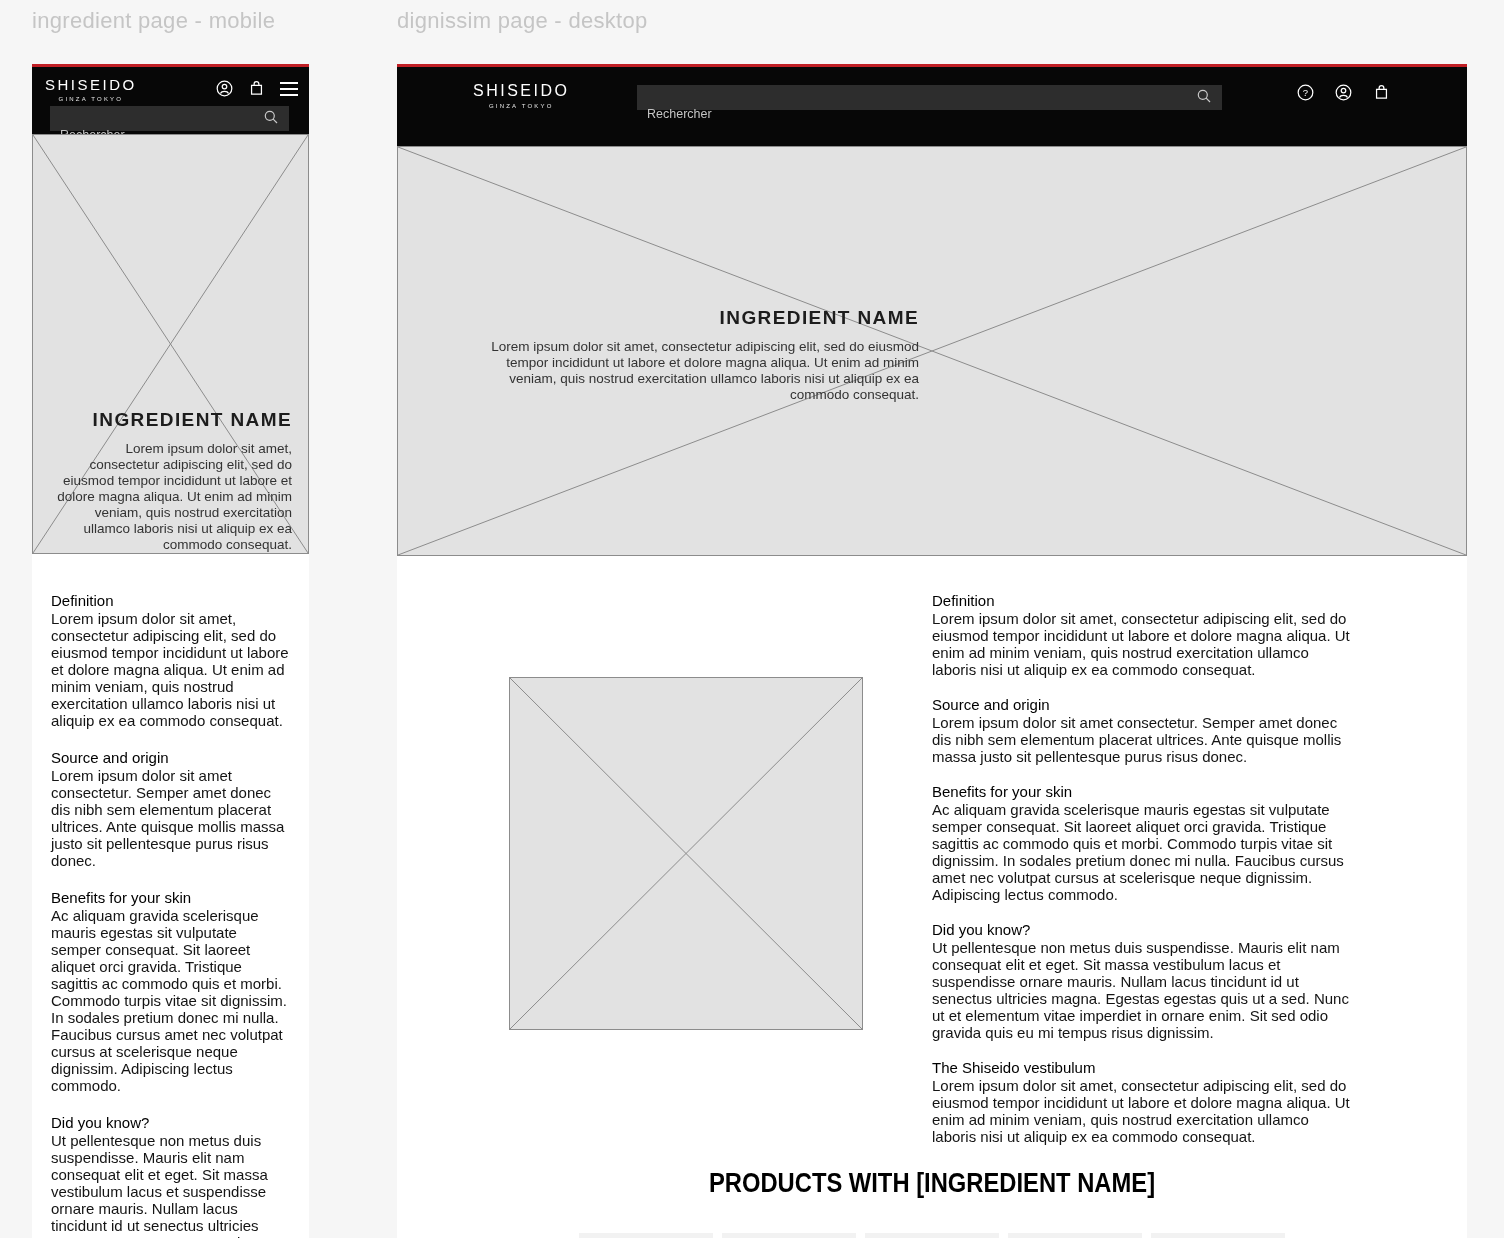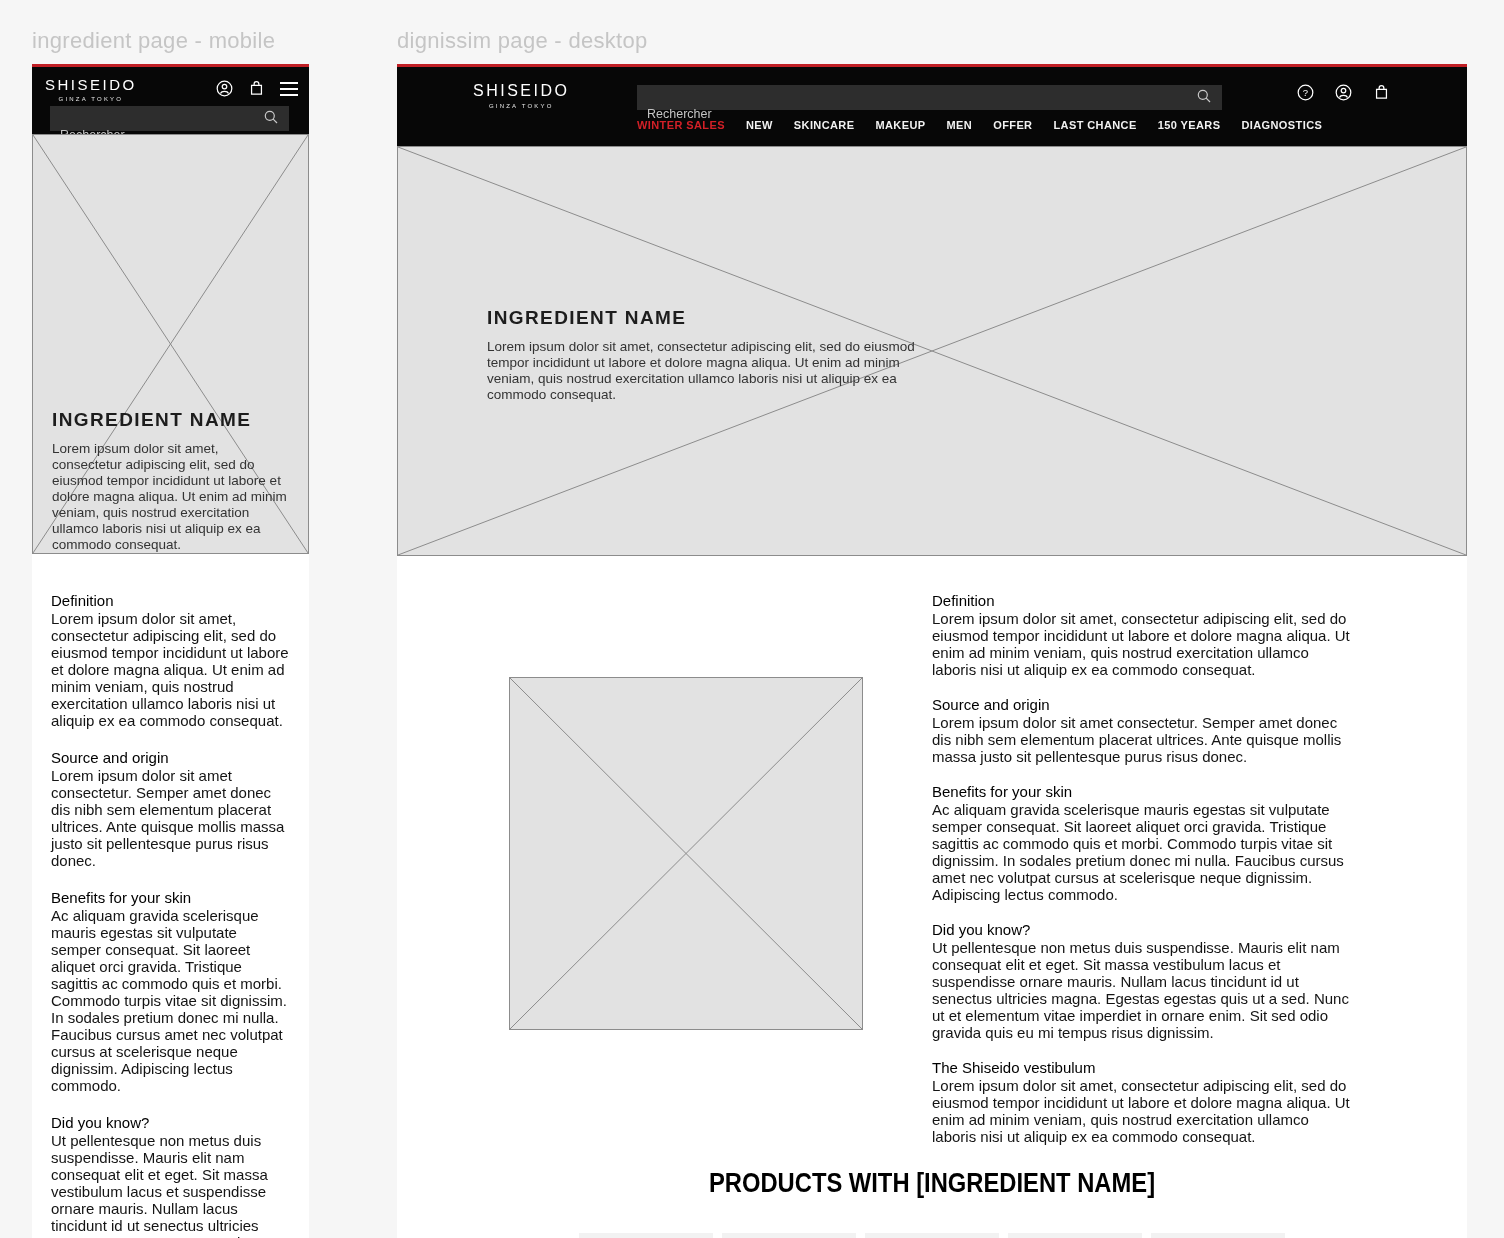--- a/index.html
+++ b/index.html
@@ -11,21 +11,21 @@
   }
   *{box-sizing:border-box;margin:0;padding:0;}
   html,body{width:1504px;height:1238px;overflow:hidden;}
   body{
     background:#f6f6f6;
     font-family:"Liberation Sans","DejaVu Sans",sans-serif;
     position:relative;
     color:var(--ink);
   }
   .artboard-label{
-    position:absolute;top:28px;font-size:22px;color:#c5c5c5;letter-spacing:.3px;
+    position:absolute;top:8px;font-size:22px;color:#c5c5c5;letter-spacing:.3px;
   }
   .frame{
     position:absolute;top:64px;height:1212px;background:#ffffff;overflow:hidden;
   }
   .frame.mobile{left:32px;width:277px;}
   .frame.desktop{left:397px;width:1070px;}
   .redline{height:3px;background:var(--accent);}
   
   .hdr{background:#070707;position:relative;}
   .m-hdr{height:67px;}
@@ -58,21 +58,21 @@
     font-size:11px;font-weight:700;letter-spacing:.4px;color:#f2f2f2;
     text-decoration:none;cursor:pointer;
   }
   .nav-item.active{color:var(--nav-red);}
   
   .hero{position:relative;background:var(--ph-gray);border:1px solid var(--ph-line);}
   .m-hero{height:420px;}
   .d-hero{height:410px;}
   .xlines{position:absolute;left:0;top:0;width:100%;height:100%;}
   .xlines line{stroke:var(--ph-line);stroke-width:1;vector-effect:non-scaling-stroke;}
-  .hero-text{position:absolute;z-index:2;}
+  .hero-text{position:absolute;z-index:2;text-align:right;}
   .m-hero .hero-text{left:19px;top:274px;width:240px;}
   .d-hero .hero-text{left:89px;top:160px;width:432px;}
   .hero-text h1{
     font-size:19px;font-weight:700;letter-spacing:1.4px;color:#1d1d1d;margin-bottom:10px;
   }
   .hero-text p{font-size:13.5px;line-height:16px;color:#333;}
   
   .m-content{padding:38px 20px 0 19px;}
   .sec{margin-bottom:20px;}
   .sec h2{font-size:15px;font-weight:400;color:#000;margin-bottom:1px;}
@@ -182,31 +182,20 @@
     </div>
     <div class="searchbar">
       <input type="text" placeholder="Rechercher" style="">
       <span class="sicon">
         <svg viewBox="0 0 16 16">
             <circle cx="6.8" cy="6.8" r="4.5"></circle>
             <line x1="10.2" y1="10.2" x2="14" y2="14"></line>
           </svg>
       </span>
     </div>
-    <nav class="d-nav">
-      <a class="nav-item active">WINTER SALES</a>
-      <a class="nav-item">NEW</a>
-      <a class="nav-item">SKINCARE</a>
-      <a class="nav-item">MAKEUP</a>
-      <a class="nav-item">MEN</a>
-      <a class="nav-item">OFFER</a>
-      <a class="nav-item">LAST CHANCE</a>
-      <a class="nav-item">150 YEARS</a>
-      <a class="nav-item">DIAGNOSTICS</a>
-    </nav>
     <div class="hicons">
       <span class="hicon">
         <svg viewBox="0 0 20 20">
             <circle cx="10" cy="10" r="7.7"></circle>
             <text x="10" y="13.6" text-anchor="middle" font-size="10" fill="#fff" stroke="none" font-family="Liberation Sans, sans-serif">?</text>
           </svg>
       </span>
       <span class="hicon">
         <svg viewBox="0 0 20 20">
             <circle cx="10" cy="10" r="7.7"></circle>

